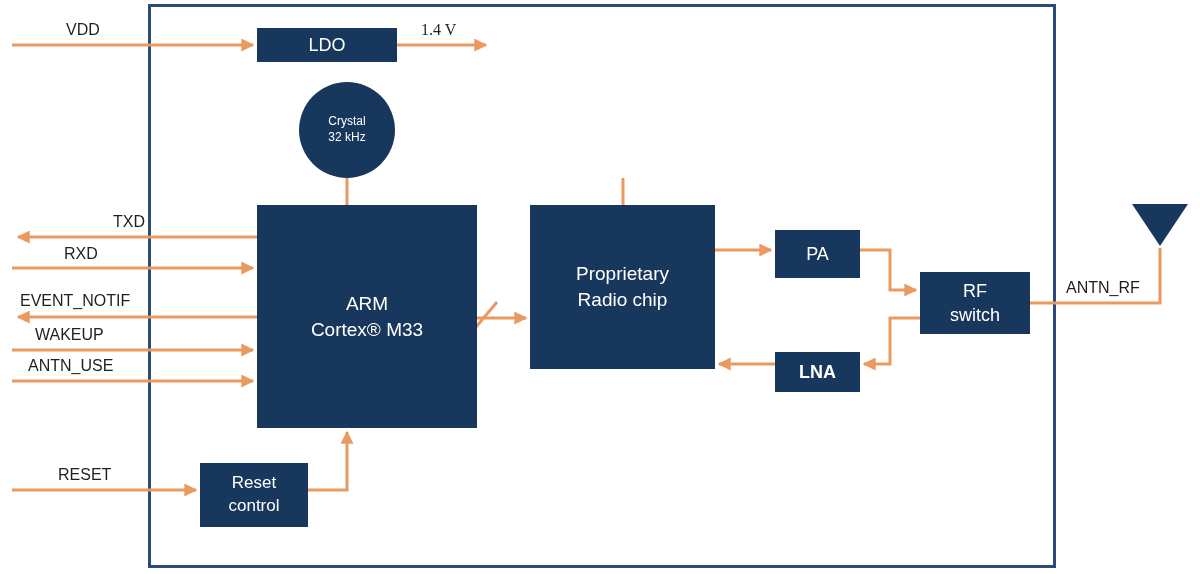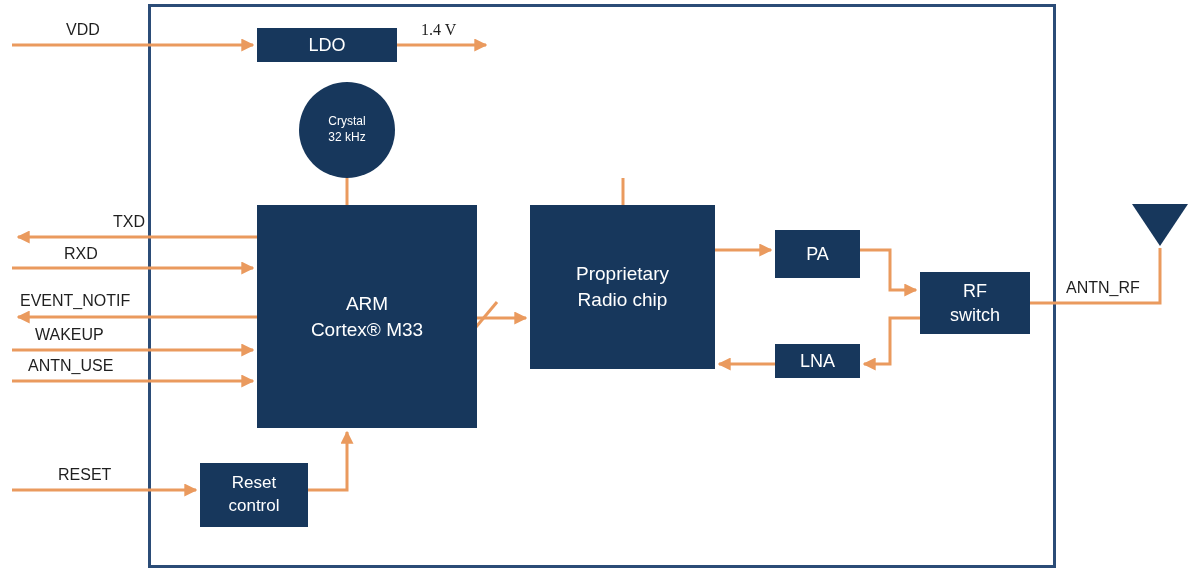--- a/index.html
+++ b/index.html
@@ -92,21 +92,21 @@
 
   <div class="block" style="left:530px; top:205px; width:185px; height:164px; font-size:19px;">
     <span>Proprietary</span>
     <span>Radio chip</span>
   </div>
 
   <div class="block" style="left:775px; top:230px; width:85px; height:48px; font-size:18px;">
     <span>PA</span>
   </div>
 
-  <div class="block" style="left:775px; top:344px; width:85px; height:34px; font-size:18px;">
+  <div class="block" style="left:775px; top:352px; width:85px; height:40px; font-size:18px;font-weight:bold;">
     <span>LNA</span>
   </div>
 
   <div class="block" style="left:920px; top:272px; width:110px; height:62px; font-size:18px;">
     <span>RF</span>
     <span>switch</span>
   </div>
 
   <div class="block" style="left:200px; top:463px; width:108px; height:64px; font-size:17px;">
     <span>Reset</span>

